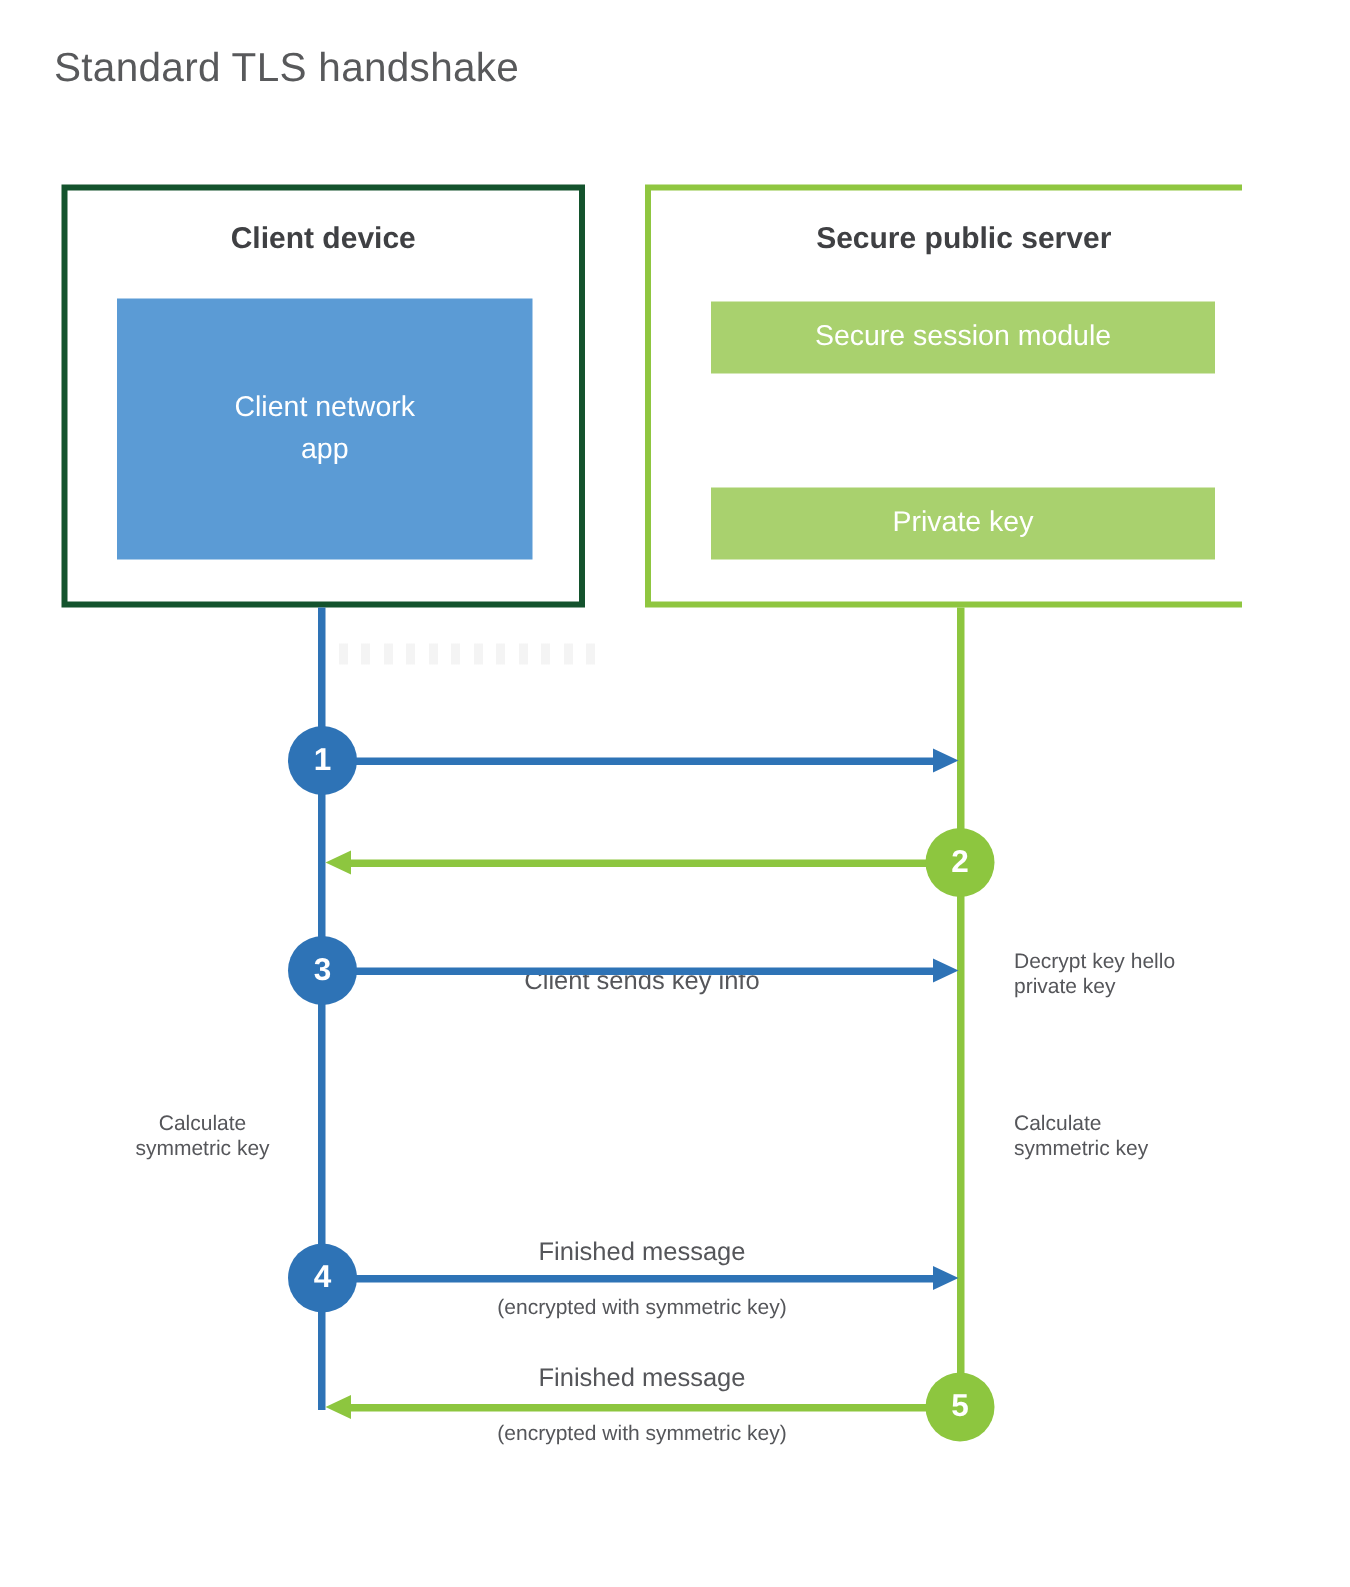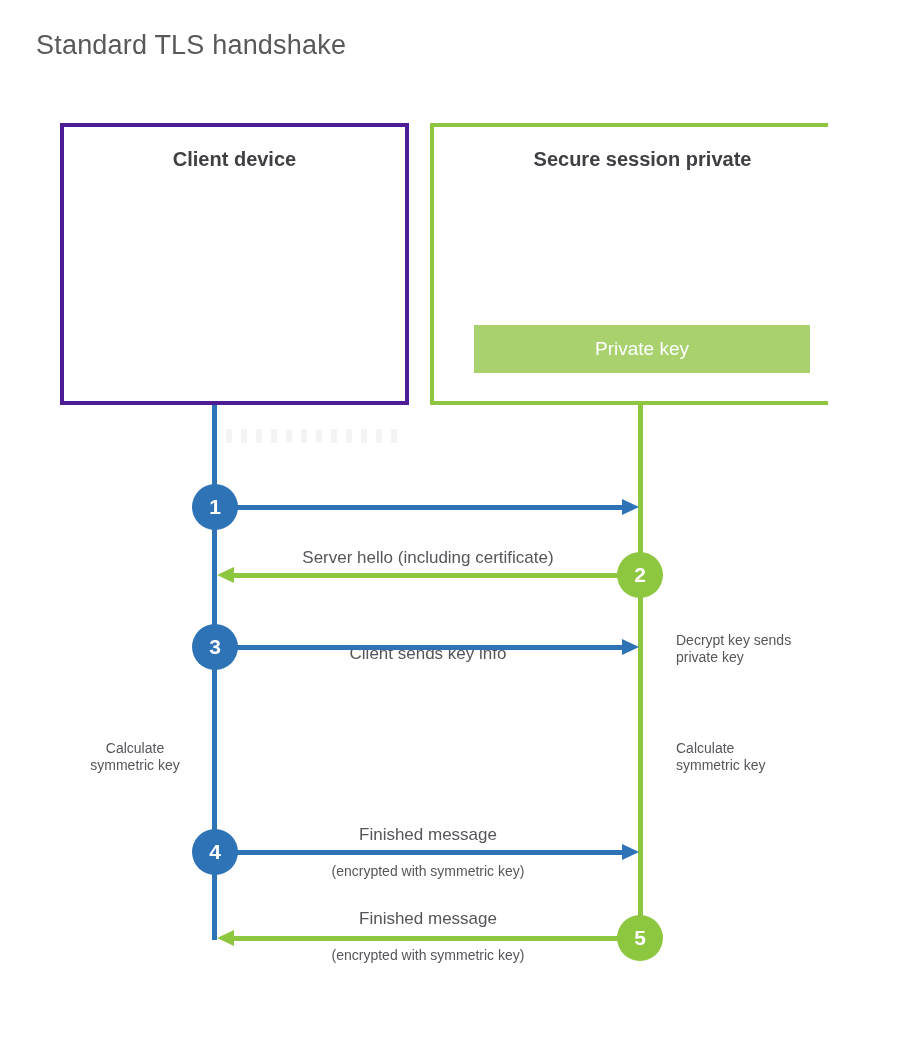--- a/index.html
+++ b/index.html
@@ -5,21 +5,21 @@
   html,body{margin:0;padding:0;background:#ffffff;}
   .canvas{
     position:relative;width:828px;height:1058px;background:#ffffff;overflow:hidden;
     font-family:"Liberation Sans","DejaVu Sans",sans-serif;
   }
   .title{
     position:absolute;left:36px;top:30px;margin:0;
     font-size:27px;font-weight:300;color:#58595b;letter-spacing:.2px;
   }
   .box{position:absolute;top:123px;height:282px;background:#fff;box-sizing:border-box;}
-  .box.client{left:41px;width:349px;border:4px solid #4c1d95;margin-left:19px;}
+  .box.client{left:41px;width:349px;border:4px solid #14532d;}
   .box.server{left:430px;width:425px;border:4px solid #8fc640;}
   .box-title{
     margin-top:21px;text-align:center;font-size:20px;font-weight:bold;color:#3f4043;
   }
   .client-app{
     position:absolute;left:33px;top:72px;width:277px;height:174px;background:#5b9bd5;
     display:flex;align-items:center;justify-content:center;text-align:center;
     color:#ffffff;font-size:19px;line-height:1.5;white-space:pre-line;
   }
   .server-bar{
@@ -60,46 +60,48 @@
 </style>
 </head>
 <body>
 
 <div class="canvas">
 
   <h1 class="title">Standard TLS handshake</h1>
 
   <div class="box client">
     <div class="box-title">Client device</div>
+    <div class="client-app">Client network
+app</div>
   </div>
 
   <div class="box server">
-    <div class="box-title">Secure session private</div>
+    <div class="box-title">Secure public server</div>
+    <div class="server-bar" style="top:74px;">Secure session module</div>
     <div class="server-bar" style="top:198px;">Private key</div>
   </div>
 
   <div class="vline blue" style="left:212px;top:405px;height:535px;"></div>
   <div class="vline green" style="left:638px;top:405px;height:535px;"></div>
   <div class="ghost-dashes"></div>
 
   <div class="hline blue" style="left:237px;top:505px;width:385px;"></div>
   <div class="ahead right blue" style="left:622px;top:499px;"></div>
   <div class="circle blue" style="left:192px;top:484px;">1</div>
 
-  <div class="msg-label" style="left:228px;top:548px;width:400px;">Server hello (including certificate)</div>
   <div class="hline green" style="left:234px;top:573px;width:384px;"></div>
   <div class="ahead left green" style="left:217px;top:567px;"></div>
   <div class="circle green" style="left:617px;top:552px;">2</div>
 
   <div class="msg-label" style="left:228px;top:644px;width:400px;">Client sends key info</div>
   <div class="hline blue" style="left:237px;top:645px;width:385px;"></div>
   <div class="ahead right blue" style="left:622px;top:639px;"></div>
   <div class="circle blue" style="left:192px;top:624px;">3</div>
 
-  <div class="side-note" style="left:676px;top:632px;">Decrypt key sends
+  <div class="side-note" style="left:676px;top:632px;">Decrypt key hello
 private key</div>
   <div class="side-note center" style="left:68px;top:740px;width:134px;">Calculate
 symmetric key</div>
   <div class="side-note" style="left:676px;top:740px;">Calculate
 symmetric key</div>
 
   <div class="msg-label" style="left:228px;top:825px;width:400px;">Finished message</div>
   <div class="hline blue" style="left:237px;top:850px;width:385px;"></div>
   <div class="ahead right blue" style="left:622px;top:844px;"></div>
   <div class="circle blue" style="left:192px;top:829px;">4</div>

